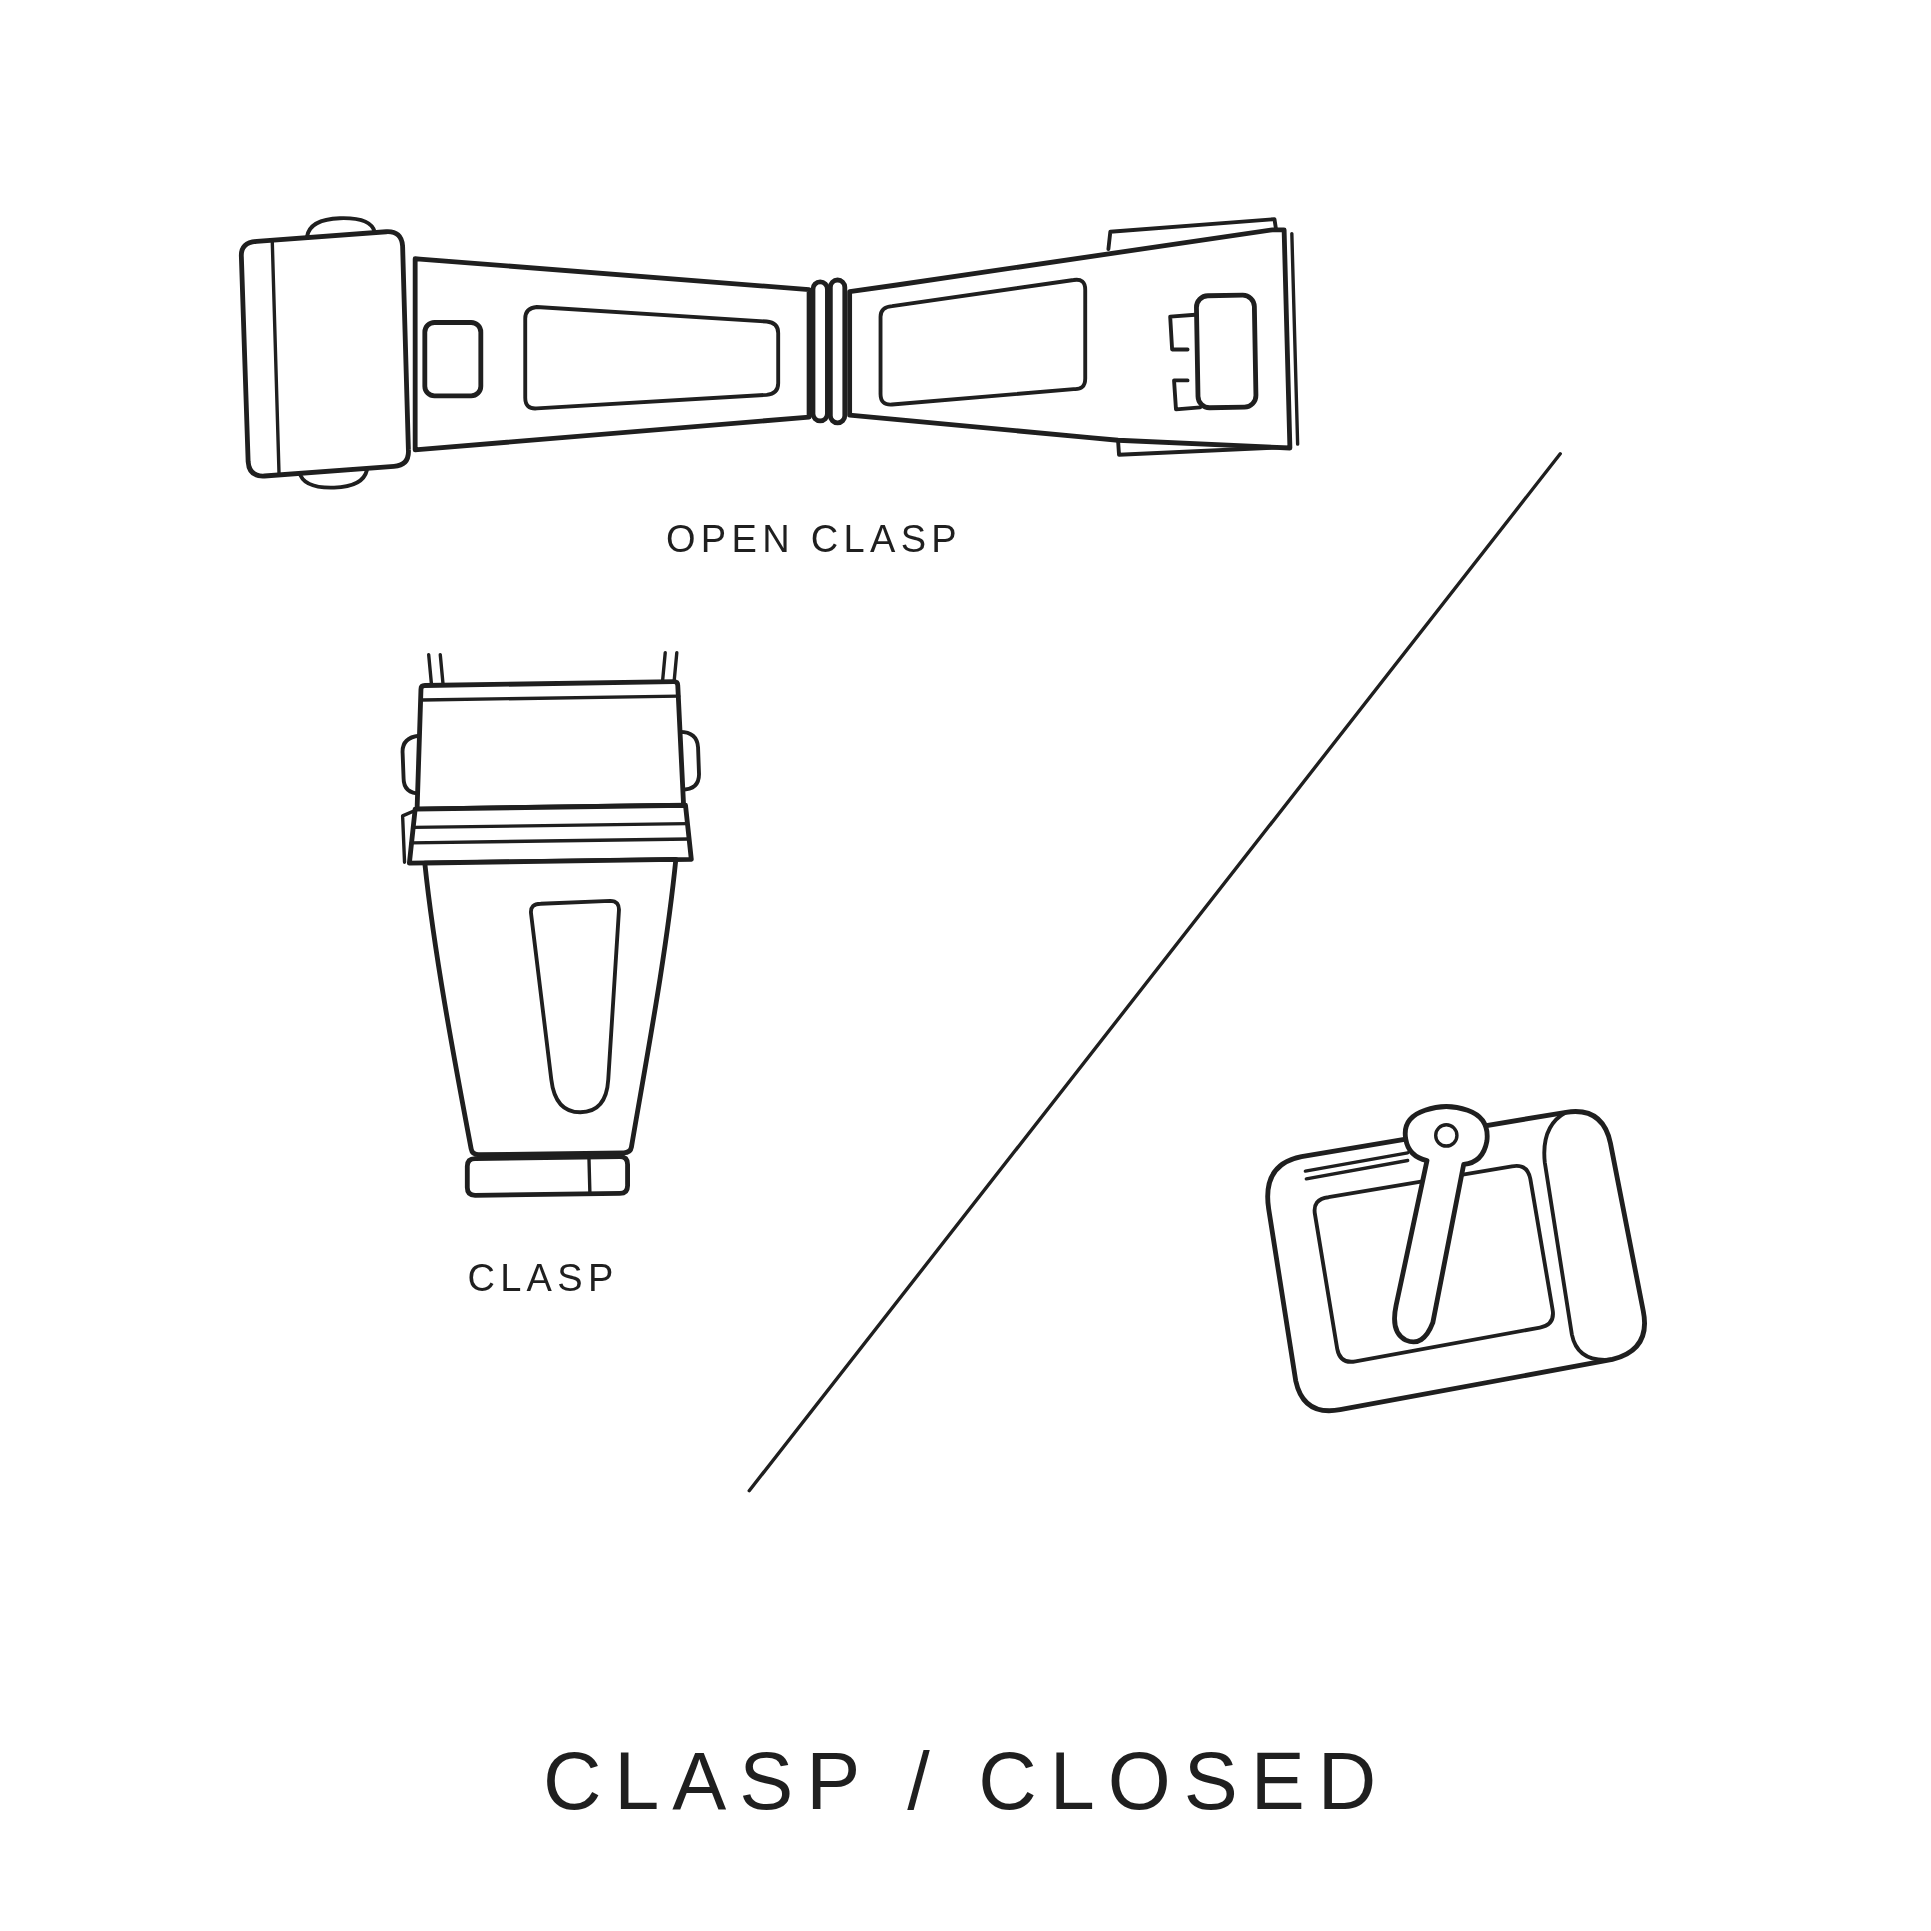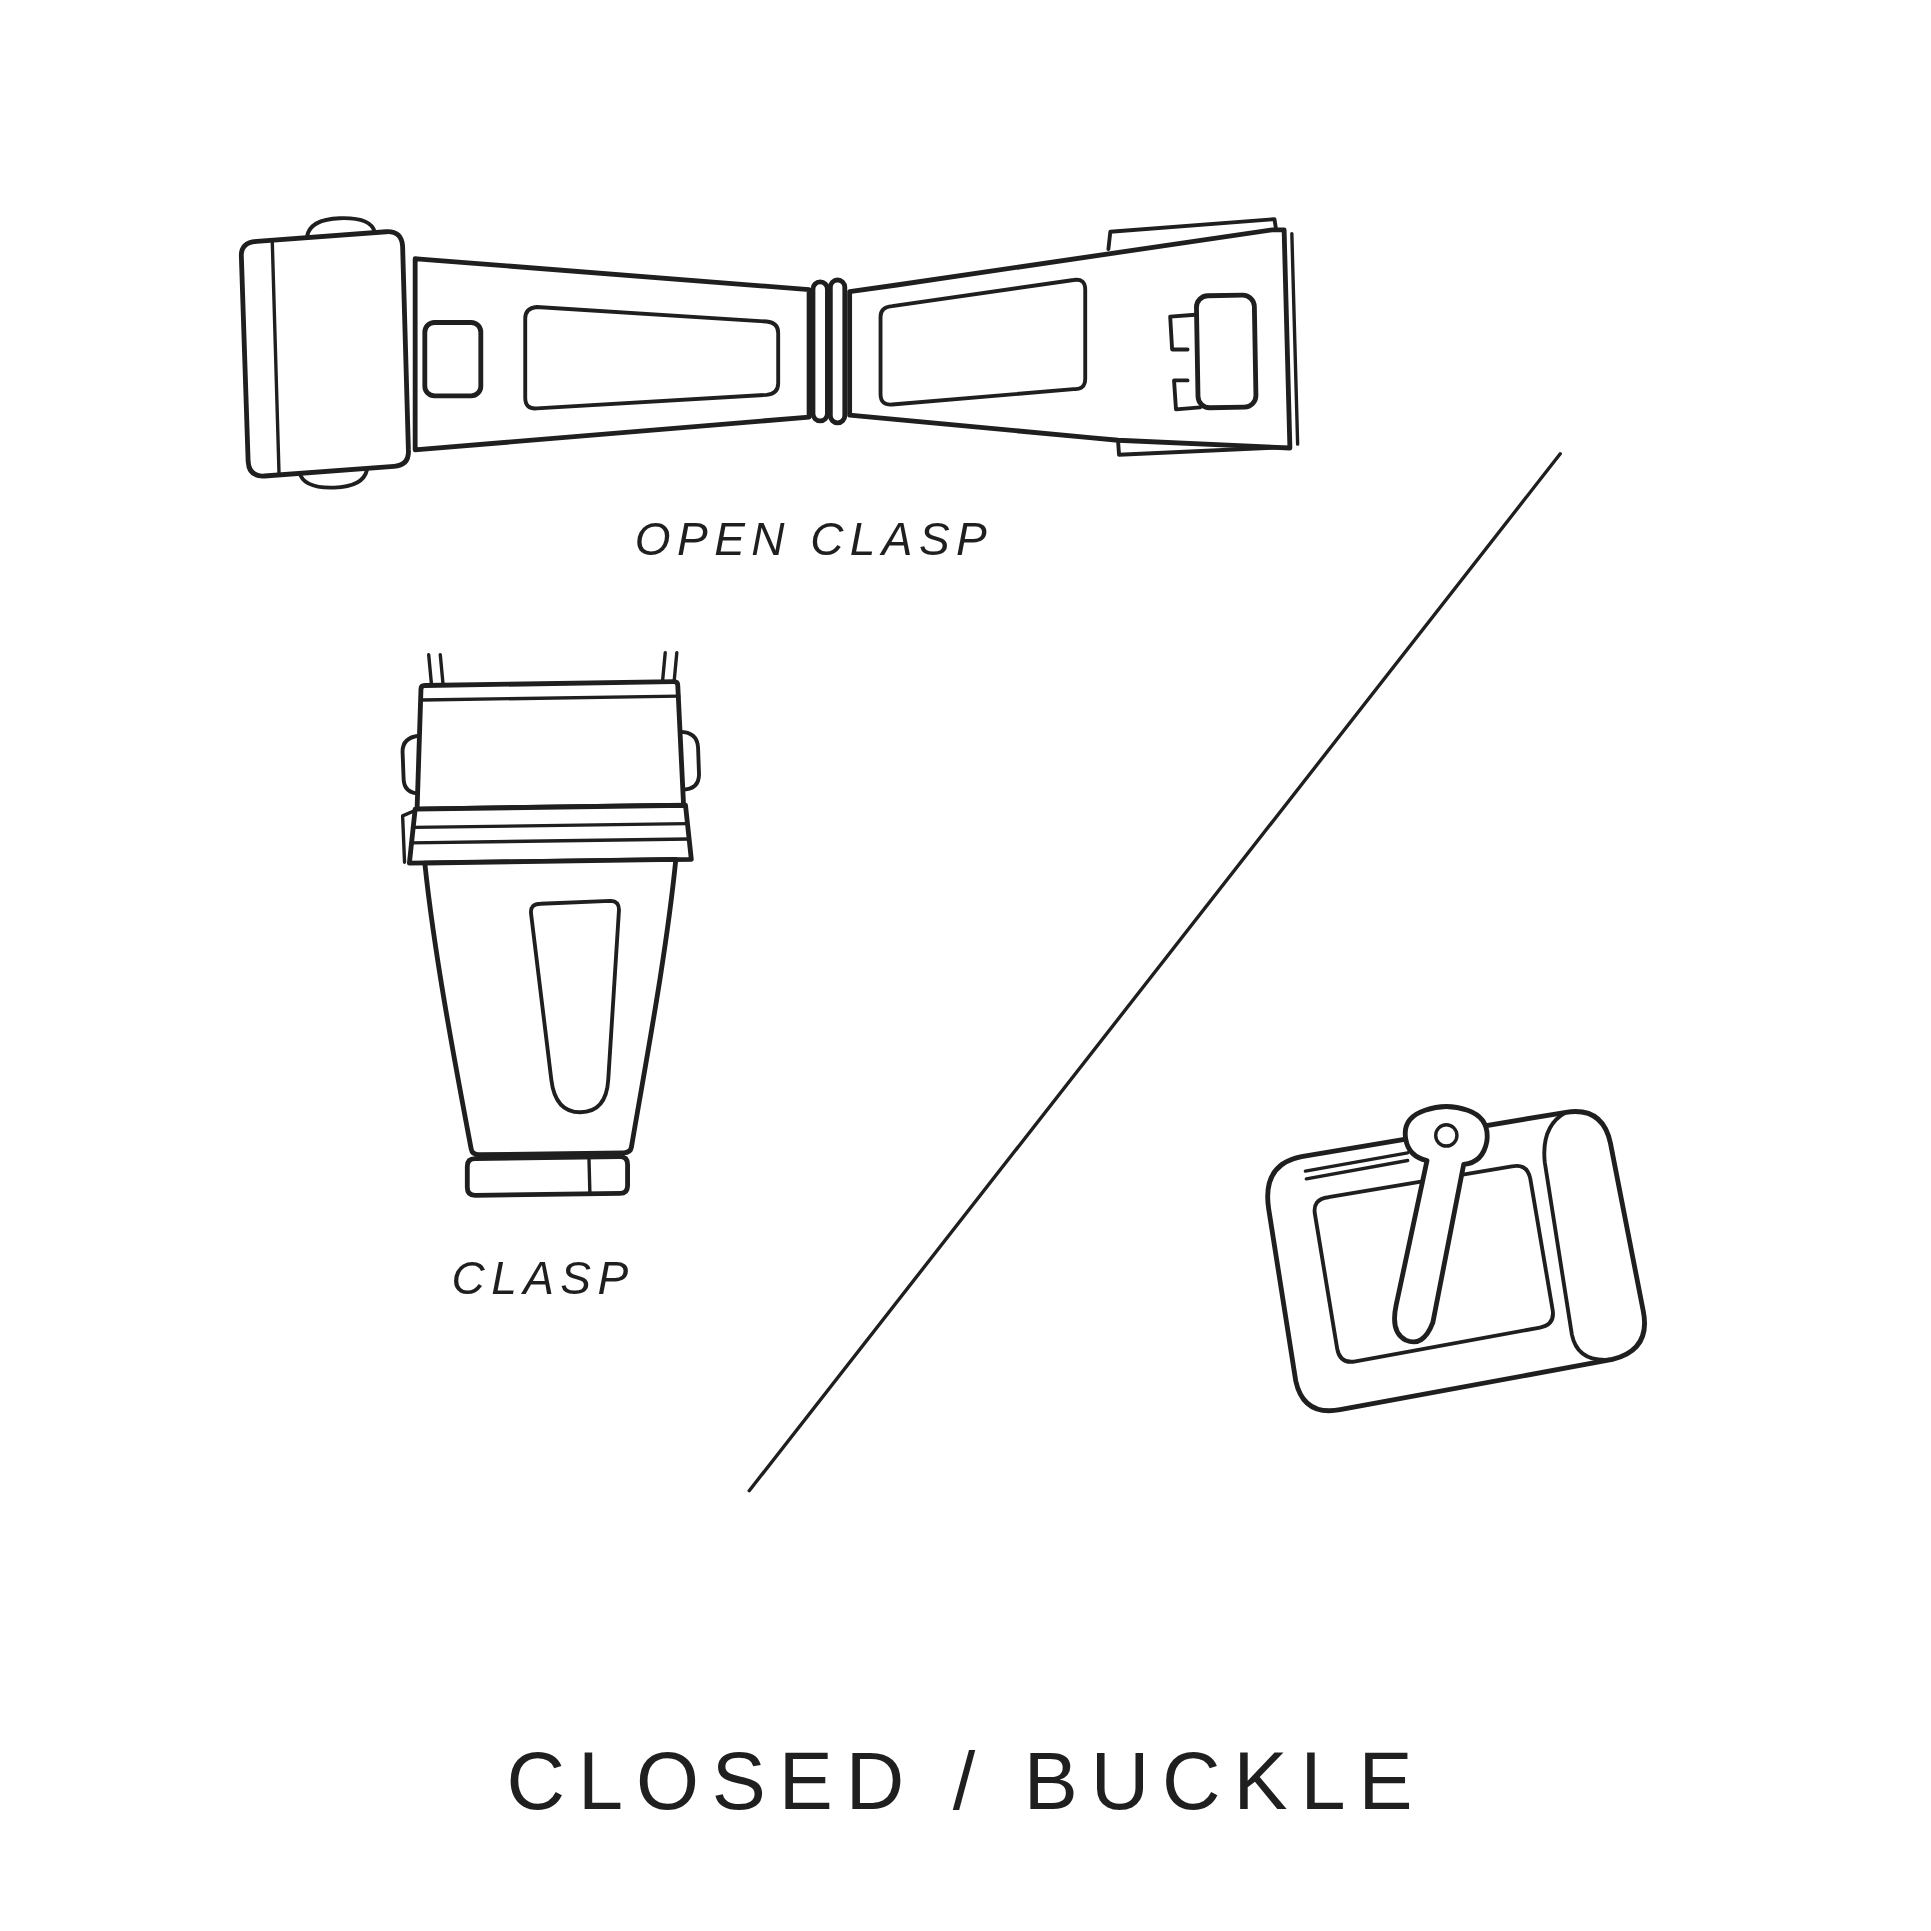--- a/index.html
+++ b/index.html
@@ -10,23 +10,22 @@
     font-family:"Liberation Sans", sans-serif;
     color:var(--text,#1f1f1f);
     overflow:hidden;
   }
   .art{position:absolute;left:0;top:0;}
   .shape{fill:#ffffff;stroke:var(--line,#1f1f1f);stroke-width:5;stroke-linejoin:round;stroke-linecap:round;}
   .line{fill:none;stroke:var(--line,#1f1f1f);stroke-width:4;stroke-linejoin:round;stroke-linecap:round;}
   .thin{stroke-width:3.5;}
   .label{
     position:absolute;transform:translate(-50%,-50%);
-    font-size:46px;letter-spacing:.14em;white-space:nowrap;
+    font-size:38px;letter-spacing:.14em;white-space:nowrap;
     color:var(--text,#1f1f1f);
-    font-style:italic;
   }
   .page-title{
     position:absolute;transform:translate(-50%,-50%);
     font-size:81px;letter-spacing:.16em;white-space:nowrap;
     color:var(--text,#1f1f1f);
   }
   #label-open{left:814px;top:539px;}
   #label-closed{left:543px;top:1278px;}
   #title{left:966px;top:1781px;}
 </style>
@@ -106,15 +105,15 @@
       <path class="line thin" d="M 1352 1213 L 1458 1194 M 1353 1221 L 1458 1202"></path>
       <path class="shape" d="M 1476 1150 Q 1452 1158 1456 1180 Q 1459 1198 1478 1202 L 1446 1352 Q 1440 1380 1456 1388 Q 1474 1396 1484 1370 L 1516 1206 Q 1536 1204 1540 1182 Q 1543 1158 1520 1150 Q 1498 1142 1476 1150 Z"></path>
       <circle class="line thin" cx="1498" cy="1176" r="11"></circle>
     </g>
   </svg>
 
   <div id="label-open" class="label">OPEN CLASP</div>
 
   <div id="label-closed" class="label">CLASP</div>
 
-  <div id="title" class="page-title">CLOSED / BUCKLE</div>
+  <div id="title" class="page-title">CLASP / CLOSED</div>
 </div>
 
 
 </body></html>

